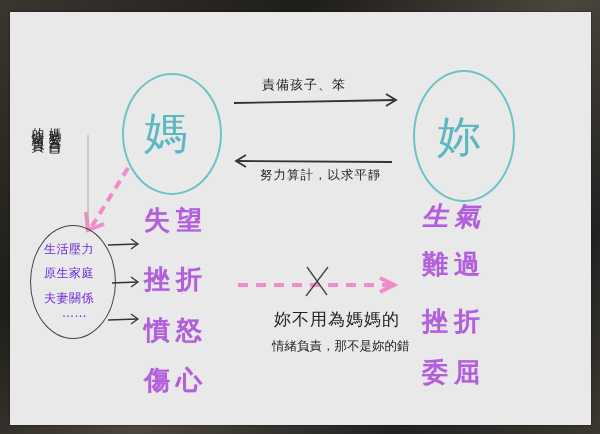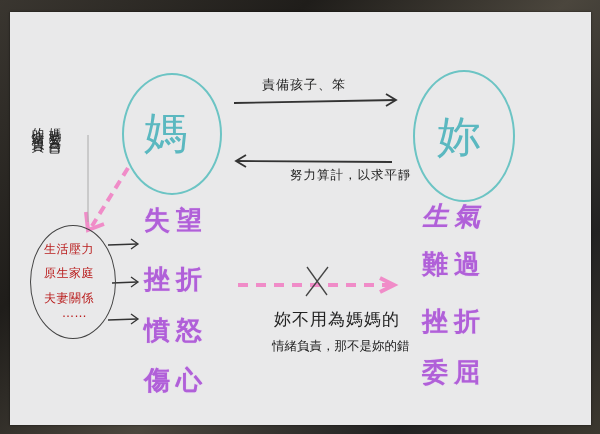--- a/index.html
+++ b/index.html
@@ -31,21 +31,21 @@
     .purple {
       position:absolute; color:#b060d8; font-size:26px; font-weight:bold;
       letter-spacing:6px; white-space:nowrap;
       text-shadow: 0 0 1px #d9a6f0;
       font-family: "DejaVu Sans", sans-serif;
     }
     .small-circle {
       position:absolute; border:1.3px solid #444; border-radius:50%;
     }
     .circle-text {
-      position:absolute; color:#b91c1c; font-size:12px; white-space:nowrap;
+      position:absolute; color:#6d28d9; font-size:12px; white-space:nowrap;
       font-family: "DejaVu Sans", sans-serif; letter-spacing:0.5px;
     }
     svg { position:absolute; left:0; top:0; }
   </style>
 </head>
 <body>
 
 <div class="paper"></div>
 
 <svg width="600" height="434">
@@ -76,21 +76,21 @@
   <line x1="88" y1="135" x2="88" y2="222" stroke="#aaa" stroke-width="1"></line>
 </svg>
 
 <div class="circle-teal" style="left:122px;top:73px;width:96px;height:118px;"></div>
 <div class="big-char" style="left:144px;top:104px;">媽</div>
 
 <div class="circle-teal" style="left:413px;top:70px;width:98px;height:128px;"></div>
 <div class="big-char" style="left:437px;top:108px;">妳</div>
 
 <div class="caption" style="left:262px;top:76px;">責備孩子、笨</div>
-<div class="caption" style="left:260px;top:167px;font-size:12.5px;margin-left:30px;">努力算計，以求平靜</div>
+<div class="caption" style="left:260px;top:167px;font-size:12.5px;">努力算計，以求平靜</div>
 
 <div class="vert" style="left:30px;top:118px;height:110px;">
   <span>媽媽要為自己</span><br>
   <span>的情緒負責</span>
 </div>
 
 <div class="small-circle" style="left:30px;top:225px;width:84px;height:112px;"></div>
 <div class="circle-text" style="left:44px;top:241px;">生活壓力</div>
 <div class="circle-text" style="left:44px;top:265px;">原生家庭</div>
 <div class="circle-text" style="left:44px;top:290px;">夫妻關係</div>

